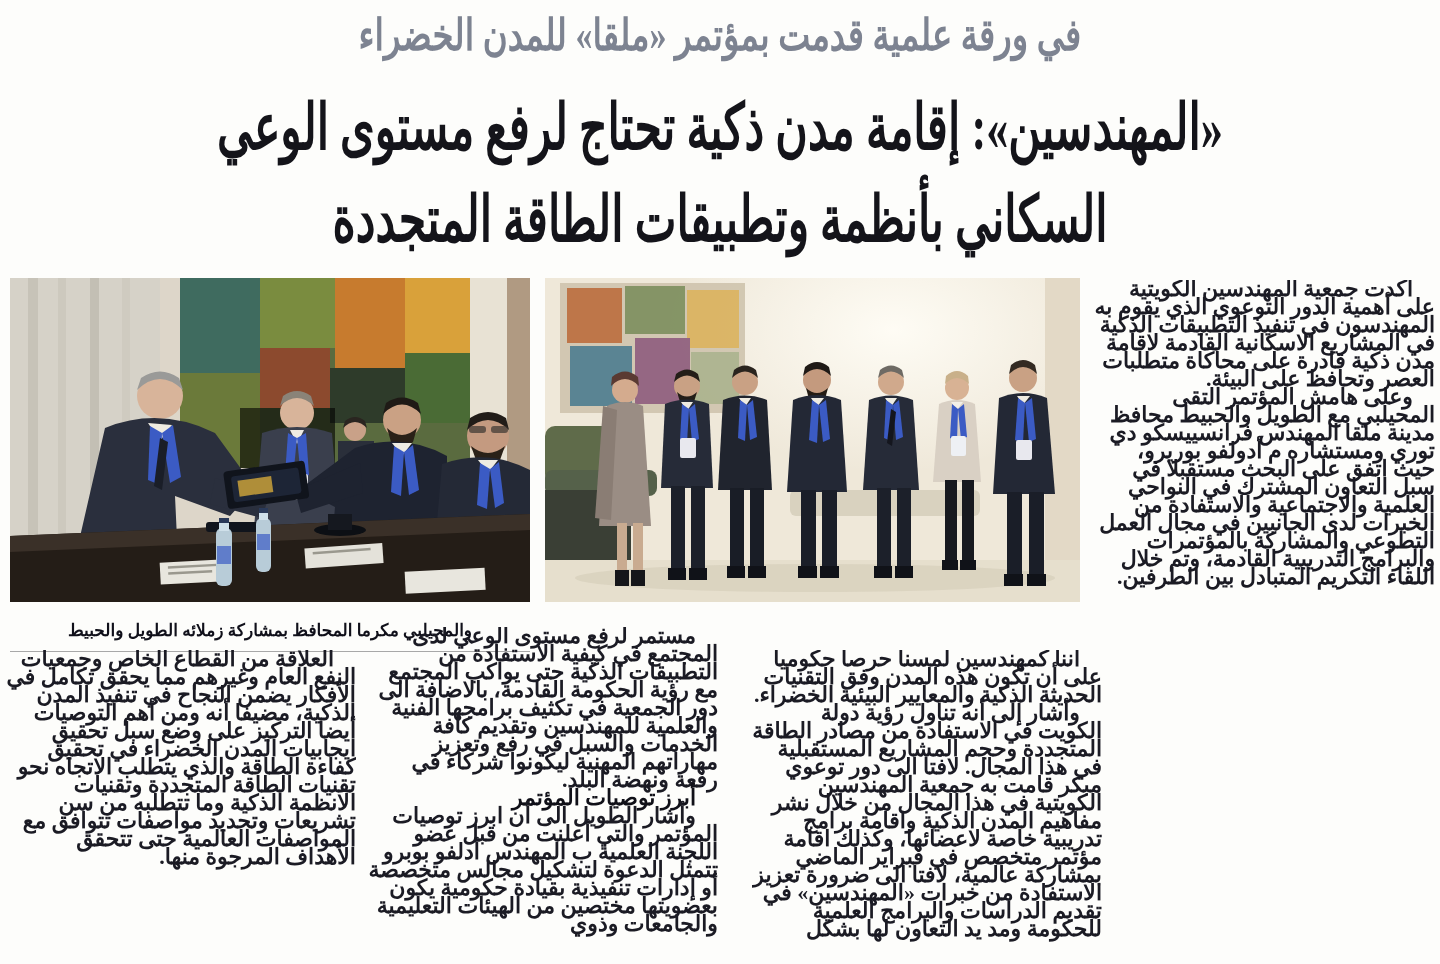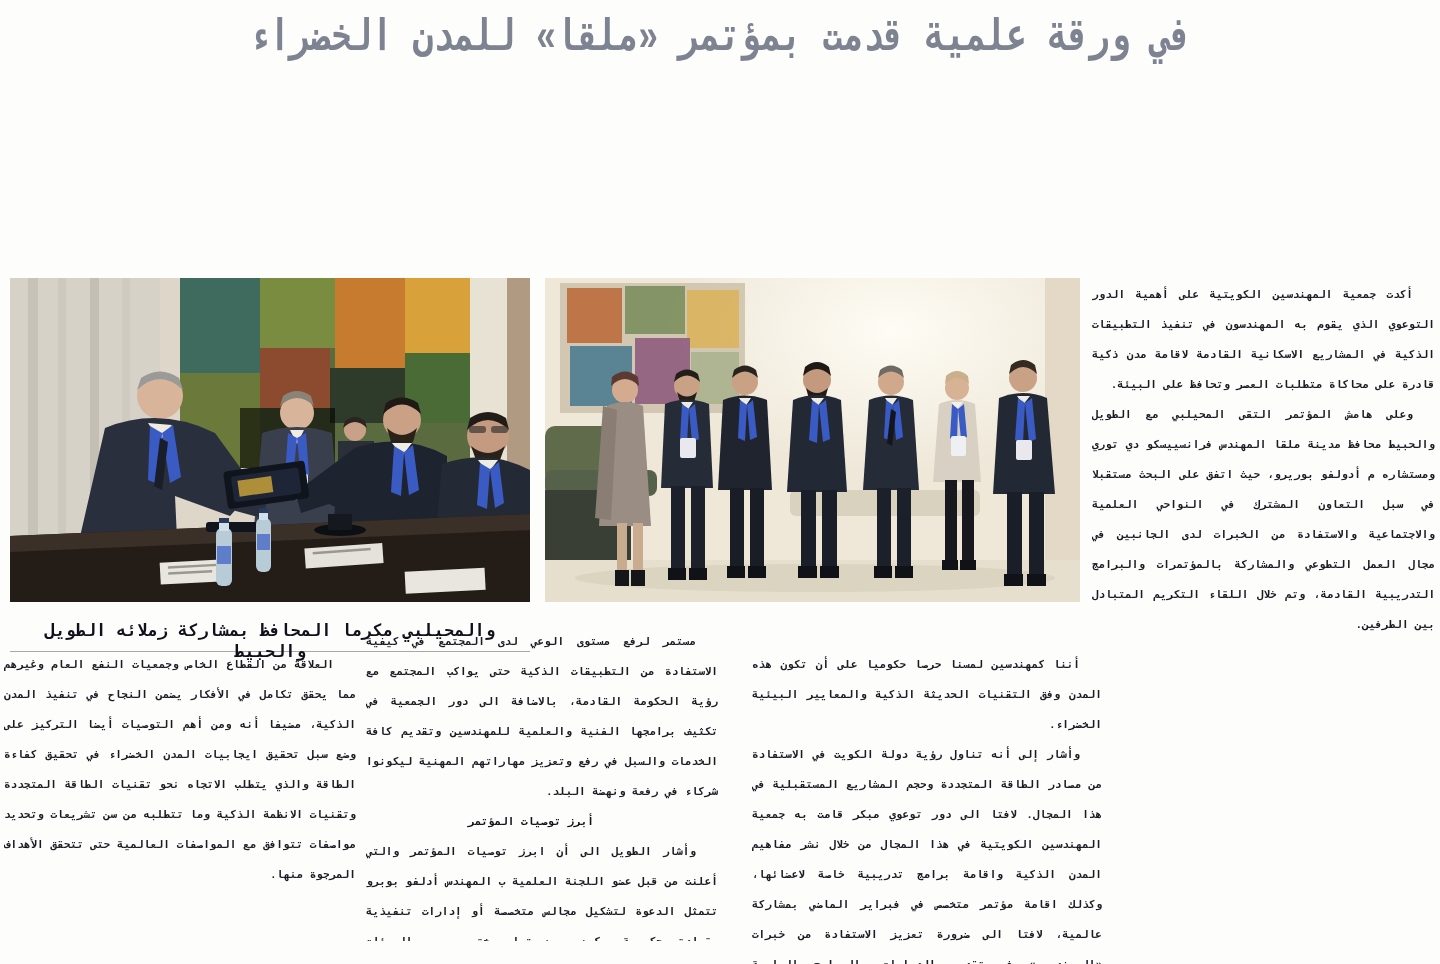--- a/index.html
+++ b/index.html
@@ -1,18 +1,18 @@
 <!DOCTYPE html>
 <html lang="ar" dir="rtl"><head>
 <meta charset="utf-8">
 <style>
   html,body{margin:0;padding:0;background:#ffffff;}
   .page{
     position:relative;width:1440px;height:964px;overflow:hidden;
-    background:#fdfdfb;font-family:Liberation Mono, monospace;direction:rtl;
+    background:#fdfdfb;font-family:Liberation Serif, serif;direction:rtl;
   }
   .kicker{
     position:absolute;top:10px;left:0;width:1440px;text-align:center;
     font-size:37px;font-weight:bold;color:#7d8391;
     transform:scale(0.92,1.18);transform-origin:center top;white-space:nowrap;
   }
   .headline{
     position:absolute;top:82px;left:0;width:1440px;text-align:center;color:#14141a;
     font-weight:bold;
   }
@@ -28,37 +28,41 @@
   .photo-right{left:545px;width:535px;}
   .caption{
     position:absolute;top:616px;height:36px;
     font-size:17px;font-weight:bold;color:#10101a;text-align:center;
     padding-top:4px;border-bottom:1.5px solid #a8a8a8;box-sizing:border-box;
   }
   .caption-left{left:10px;width:520px;}
   .caption-right{left:545px;width:535px;}
   .article-col{
     position:absolute;overflow:hidden;
-    font-size:11px;line-height:30px;font-weight:bold;color:#1b1b24;
+    font-size:22px;line-height:18px;font-weight:bold;color:#1b1b24;
     text-align:justify;text-justify:inter-word;
   }
-  .article-col p{margin:0;text-indent:22px;}
+  .article-col p{margin:0;text-indent:22px;text-align:right;}
   .col-1{left:1092px;top:280px;width:343px;height:684px;}
   .col-2{left:752px;top:650px;width:350px;height:314px;}
   .col-3{left:366px;top:627px;width:352px;height:314px;}
   .col-4{left:4px;top:650px;width:352px;height:314px;}
   .subhead{margin:0;text-indent:0;text-align:center;font-weight:bold;color:#101018;}
 </style>
 </head>
 <body>
 
 <div class="page">
 
   <div class="kicker">في ورقة علمية قدمت بمؤتمر «ملقا» للمدن الخضراء</div>
 
+  <div class="headline">
+    <div class="hl-line">«المهندسين»: إقامة مدن ذكية تحتاج لرفع مستوى الوعي</div>
+    <div class="hl-line">السكاني بأنظمة وتطبيقات الطاقة المتجددة</div>
+  </div>
 
   <div class="photo photo-left">
     <svg viewBox="0 0 520 324" preserveAspectRatio="none">
       <rect x="0" y="0" width="520" height="324" fill="#ddd6c9"></rect>
       <rect x="0" y="0" width="150" height="324" fill="#d6d2c8"></rect>
       <rect x="18" y="0" width="10" height="324" fill="#c7c3b8"></rect>
       <rect x="48" y="0" width="8" height="324" fill="#cdc9be"></rect>
       <rect x="80" y="0" width="9" height="324" fill="#c3bfb4"></rect>
       <rect x="112" y="0" width="8" height="324" fill="#cfcbc0"></rect>
 

